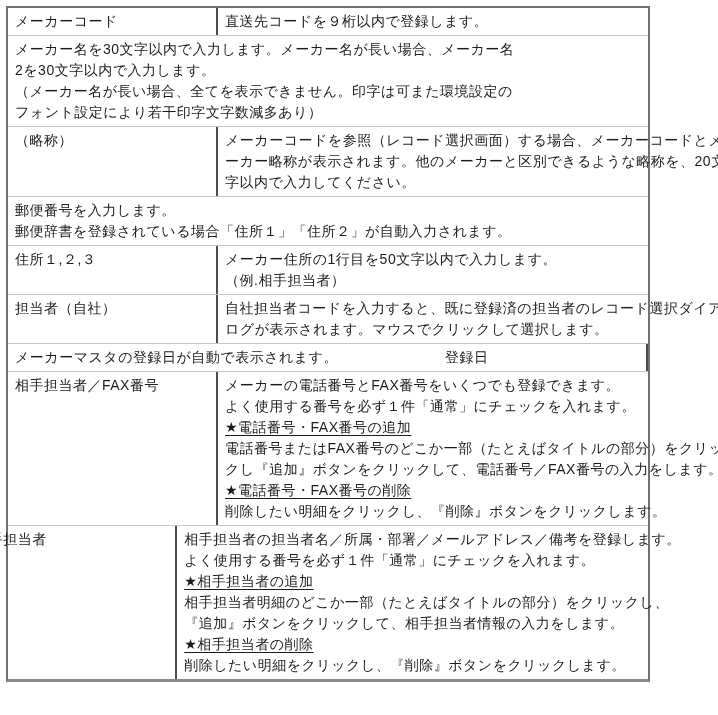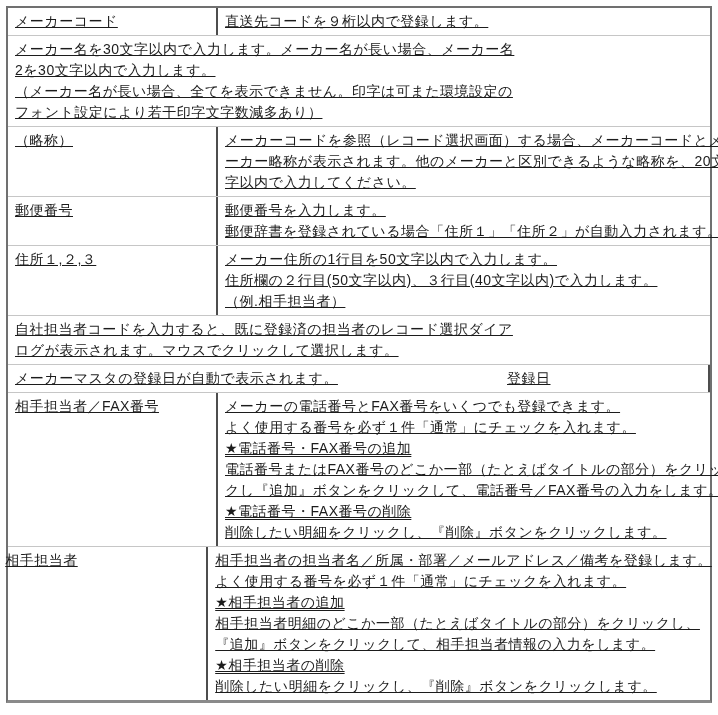--- a/index.html
+++ b/index.html
@@ -14,25 +14,24 @@
   html,body{
     width:718px;height:715px;
     background:var(--c-bg);
     font-family:"Liberation Sans","DejaVu Sans",sans-serif;
     color:var(--c-text);
     overflow:hidden;
   }
   .doc-table{
     position:absolute;
     left:6px;top:6px;
-    width:706px;
+    width:644px;
     border:2px solid var(--c-border-outer);
     border-bottom:3px solid var(--c-border-bottom);
     background:var(--c-bg);
-    text-decoration:underline;
   }
   .t-row{
     display:flex;
     border-bottom:1px solid var(--c-border-row);
   }
   .t-row:last-child{
     border-bottom:none;
     justify-content:center;
   }
   .cell{
@@ -84,41 +83,40 @@
         <div class="line">（略称）</div>
       </div>
     <div class="cell desc">
         <div class="line">メーカーコードを参照（レコード選択画面）する場合、メーカーコードとメ</div>
         <div class="line">ーカー略称が表示されます。他のメーカーと区別できるような略称を、20文</div>
         <div class="line">字以内で入力してください。</div>
       </div>
   </div>
 
   <div class="t-row">
-    <div class="cell label">
-        <div class="line">郵便番号</div>
-      </div>
     <div class="cell desc">
         <div class="line">郵便番号を入力します。</div>
         <div class="line">郵便辞書を登録されている場合「住所１」「住所２」が自動入力されます。</div>
       </div>
   </div>
 
   <div class="t-row">
     <div class="cell label">
         <div class="line">住所１,２,３</div>
       </div>
     <div class="cell desc">
         <div class="line">メーカー住所の1行目を50文字以内で入力します。</div>
-        <div class="line">住所欄の２行目(50文字以内)、３行目(40文字以内)で入力します。</div>
         <div class="line">（例.相手担当者）</div>
       </div>
   </div>
 
   <div class="t-row">
+    <div class="cell label">
+        <div class="line">担当者（自社）</div>
+      </div>
     <div class="cell desc">
         <div class="line">自社担当者コードを入力すると、既に登録済の担当者のレコード選択ダイア</div>
         <div class="line">ログが表示されます。マウスでクリックして選択します。</div>
       </div>
   </div>
 
   <div class="t-row">
     <div class="cell desc">
         <div class="line">メーカーマスタの登録日が自動で表示されます。</div>
       </div>

